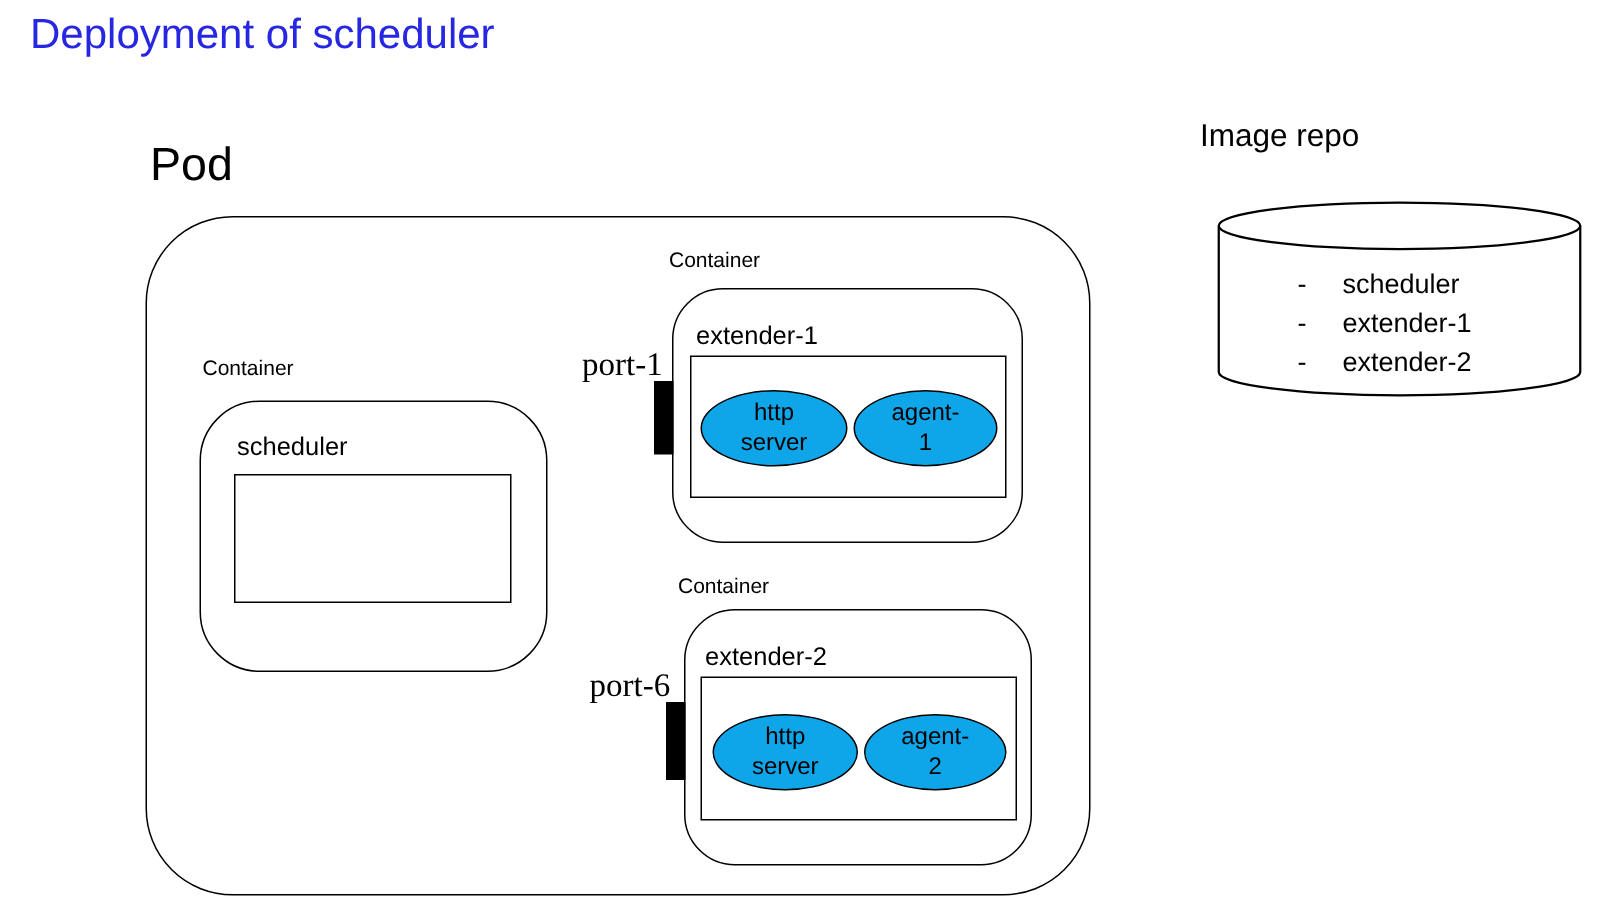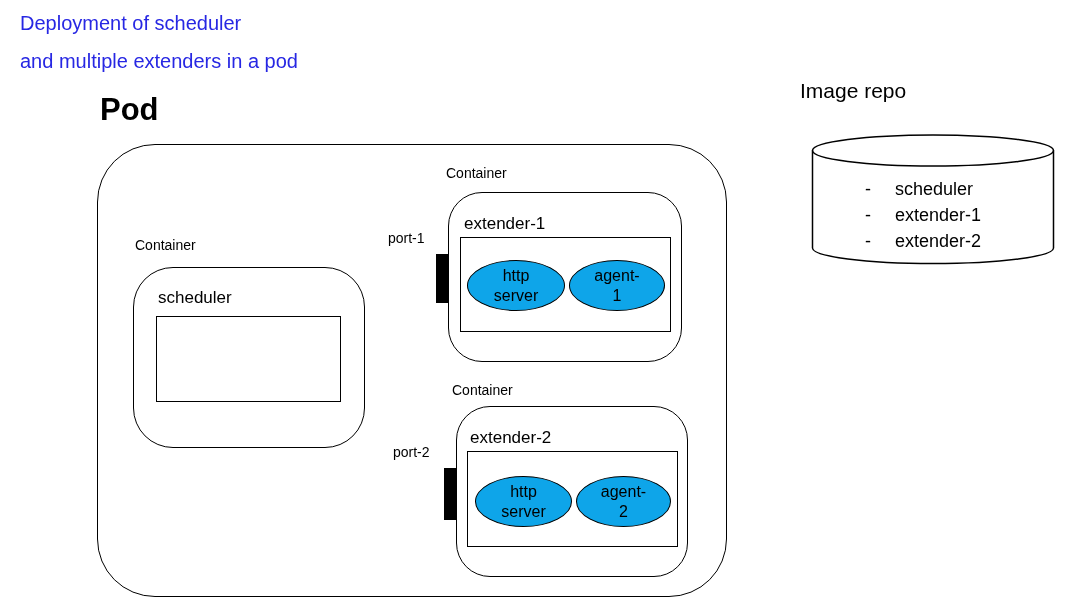--- a/index.html
+++ b/index.html
@@ -9,30 +9,30 @@
     color: #000000;
     width: 1066px;
     height: 609px;
     position: relative;
     overflow: hidden;
   }
   .abs { position: absolute; }
 
   .slide-title {
     left: 20px; top: 4px;
-    font-size: 20px;
+    font-size: 28px;
     line-height: 38px;
     color: #2727e3;
     white-space: nowrap;
   }
 
   .pod-label {
     left: 100px; top: 92px;
     font-size: 31px;
-    font-weight: 700;
+    font-weight: 400;
   }
 
   .pod-box {
     left: 97px; top: 144px;
     width: 630px; height: 453px;
     border: 1.4px solid #000;
     border-radius: 58px;
   }
 
   .container-label { font-size: 14px; white-space: nowrap; }
@@ -54,21 +54,21 @@
     display: flex;
     align-items: center;
     justify-content: center;
     text-align: center;
     font-size: 16px;
     line-height: 20px;
     white-space: pre-line;
     background: #0ea5e9;
   }
 
-  .port-label { font-size: 14px; white-space: nowrap; }
+  .port-label { font-size: 22px; white-space: nowrap; font-family: Liberation Serif, serif; }
 
   .port-rect { background: #000000; }
 
   .repo-label {
     left: 800px; top: 79px;
     font-size: 21px;
     white-space: nowrap;
   }
 
   .repo-list {
@@ -77,21 +77,20 @@
     line-height: 26px;
   }
   .repo-item { display: flex; }
   .repo-bullet { width: 30px; }
 </style>
 </head>
 <body>
 
 <div class="abs slide-title">
   <div>Deployment of scheduler</div>
-  <div>and multiple extenders in a pod</div>
 </div>
 
 <div class="abs pod-label">Pod</div>
 <div class="abs pod-box"></div>
 
 <div class="abs container-label" style="left:135px; top:237px;">Container</div>
 <div class="abs container-box" style="left:133px; top:267px; width:232px; height:181px; border-radius:40px;"></div>
 <div class="abs name-label" style="left:158px; top:288px;">scheduler</div>
 <div class="abs inner-rect" style="left:156px; top:316px; width:185px; height:86px;"></div>
 
@@ -107,21 +106,21 @@
 <div class="abs port-rect" style="left:436px; top:254px; width:13px; height:49px;"></div>
 
 <div class="abs container-label" style="left:452px; top:382px;">Container</div>
 <div class="abs container-box" style="left:456px; top:406px; width:232px; height:171px;"></div>
 <div class="abs name-label" style="left:470px; top:428px;">extender-2</div>
 <div class="abs inner-rect" style="left:467px; top:451px; width:211px; height:96px;"></div>
 <div class="abs process-ellipse" style="left:475px; top:476px; width:97px; height:51px;">http
 server</div>
 <div class="abs process-ellipse" style="left:576px; top:476px; width:95px; height:51px;">agent-
 2</div>
-<div class="abs port-label" style="left:393px; top:444px;">port-2</div>
+<div class="abs port-label" style="left:393px; top:444px;">port-6</div>
 <div class="abs port-rect" style="left:444px; top:468px; width:13px; height:52px;"></div>
 
 <div class="abs repo-label">Image repo</div>
 <svg class="abs" style="left:811px; top:134px;" width="244" height="133" viewBox="0 0 244 133">
   <path d="M 1.5 16.5 L 1.5 114 A 120.5 15.5 0 0 0 242.5 114 L 242.5 16.5" fill="none" stroke="#000000" stroke-width="1.5"></path>
   <ellipse cx="122" cy="16.5" rx="120.5" ry="15.5" fill="none" stroke="#000000" stroke-width="1.5"></ellipse>
 </svg>
 <div class="abs repo-list">
   <div class="repo-item">
     <span class="repo-bullet">-</span>

